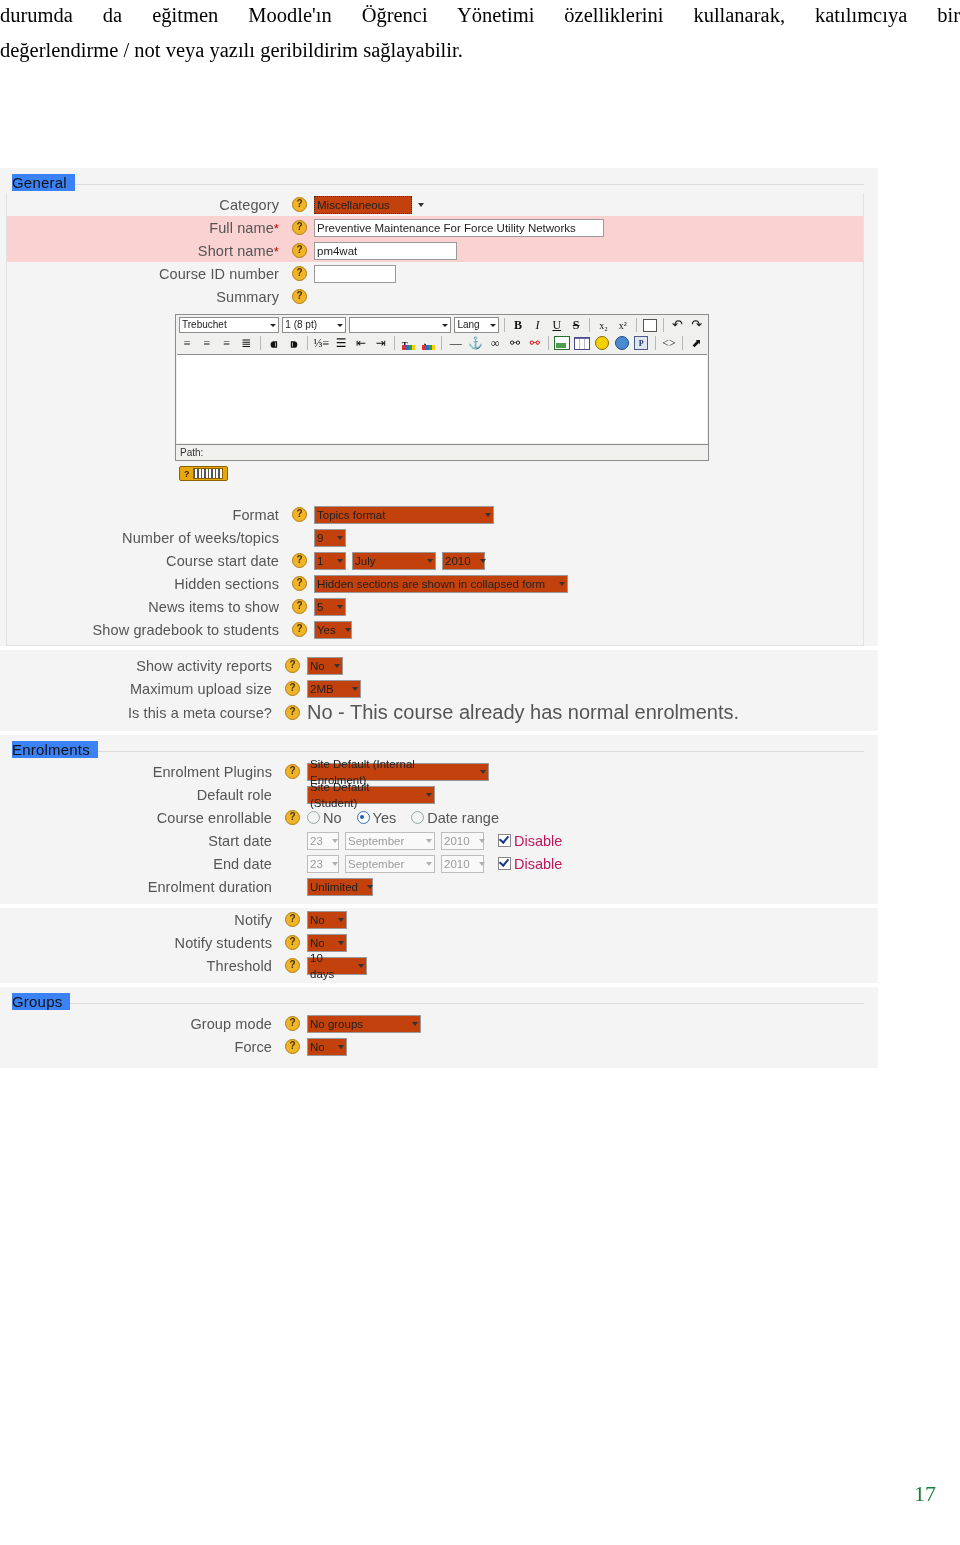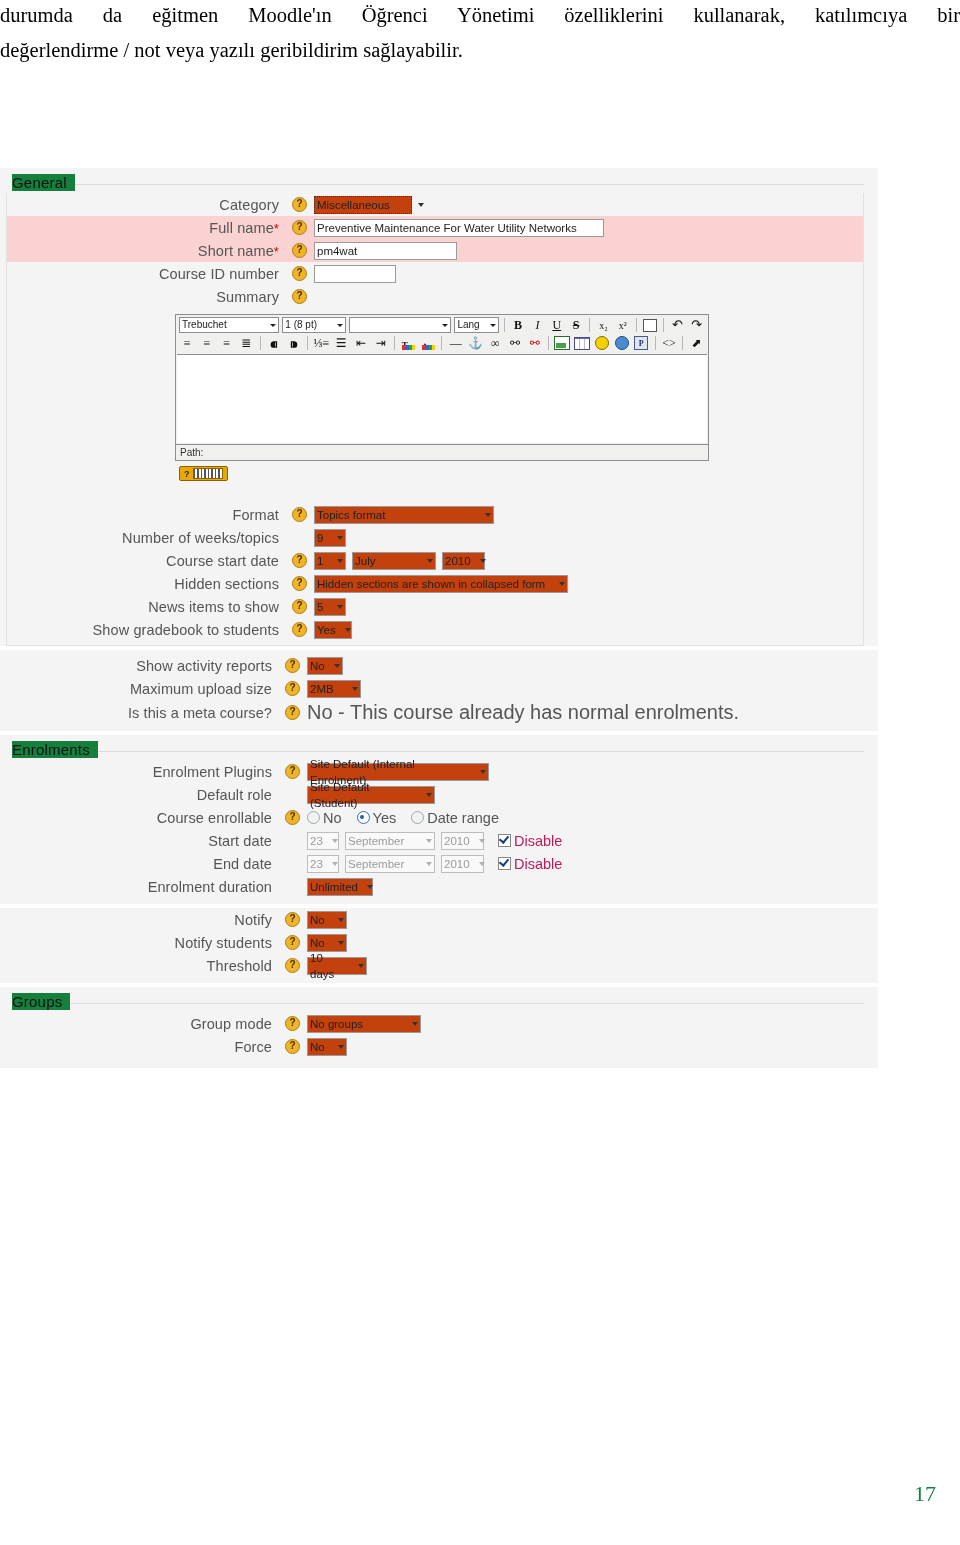--- a/index.html
+++ b/index.html
@@ -27,21 +27,21 @@
   }
   .band{background:#f4f4f4;position:relative;}
   .band.sep{margin-top:4px;}
   .gap{height:4px;background:#ffffff;}
 
   .fieldset-title{
     font-size:15px;color:#111;font-weight:400;
     padding:6px 0 2px 12px;position:relative;
     letter-spacing:.2px;
   }
-  .fieldset-title span{background:#15803d;padding-right:8px;position:relative;z-index:2;}
+  .fieldset-title span{background:#3b82f6;padding-right:8px;position:relative;z-index:2;}
   .fieldset-title:after{
     content:"";position:absolute;left:12px;right:14px;top:16px;
     border-top:1px solid #dcdcdc;z-index:1;
   }
   .gen-box{
     border-left:1px solid #e2e2e2;border-right:1px solid #e2e2e2;
     border-bottom:1px solid #e2e2e2;
     margin:0 14px 0 6px;
   }
 
@@ -178,21 +178,21 @@
           </div>
           <span class="arw" style="width:0;height:0;border-left:3.5px solid transparent;border-right:3.5px solid transparent;border-top:4px solid #333;"></span>
         </div>
       </div>
 
       <div class="row hl">
         <div class="lbl"><span>Full name</span><span class="req">*</span></div>
         <span class="help"></span>
         <div class="ctl">
           <div class="txt" style="width:284px">
-            <span>Preventive Maintenance For Water Utility Networks</span>
+            <span>Preventive Maintenance For Force Utility Networks</span>
           </div>
         </div>
       </div>
 
       <div class="row hl">
         <div class="lbl"><span>Short name</span><span class="req">*</span></div>
         <span class="help"></span>
         <div class="ctl">
           <div class="txt" style="width:137px">
             <span>pm4wat</span>

